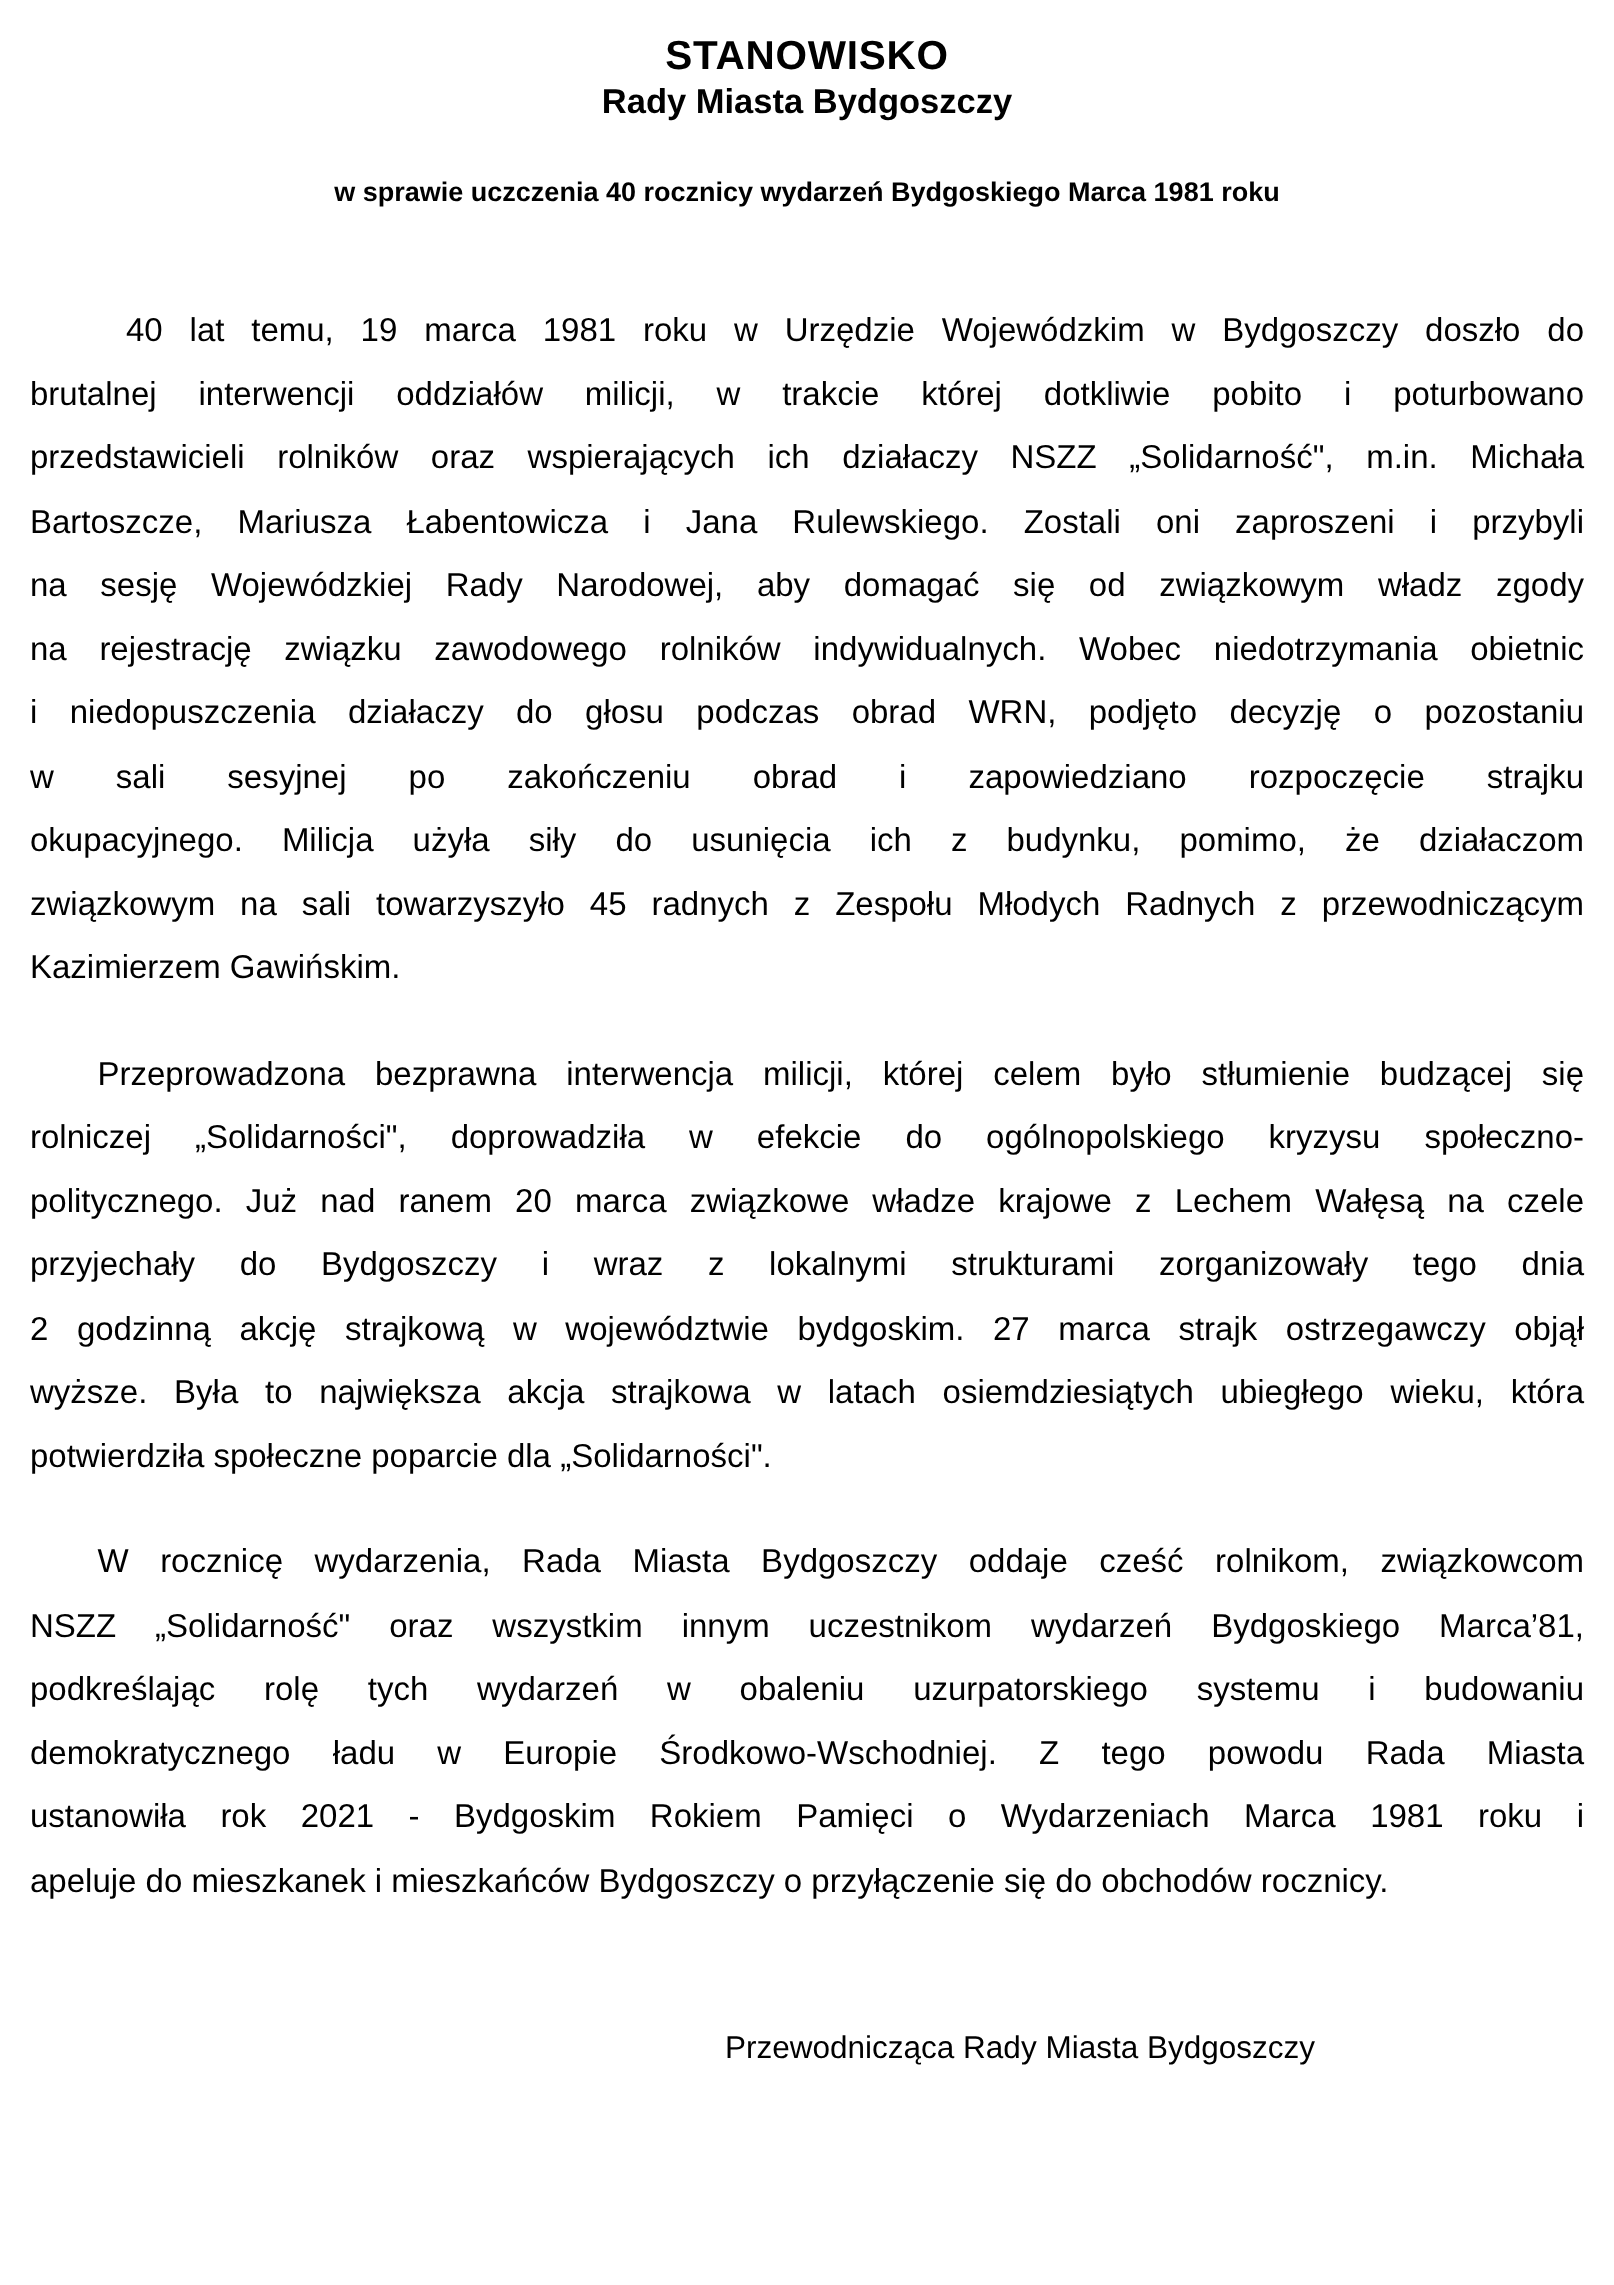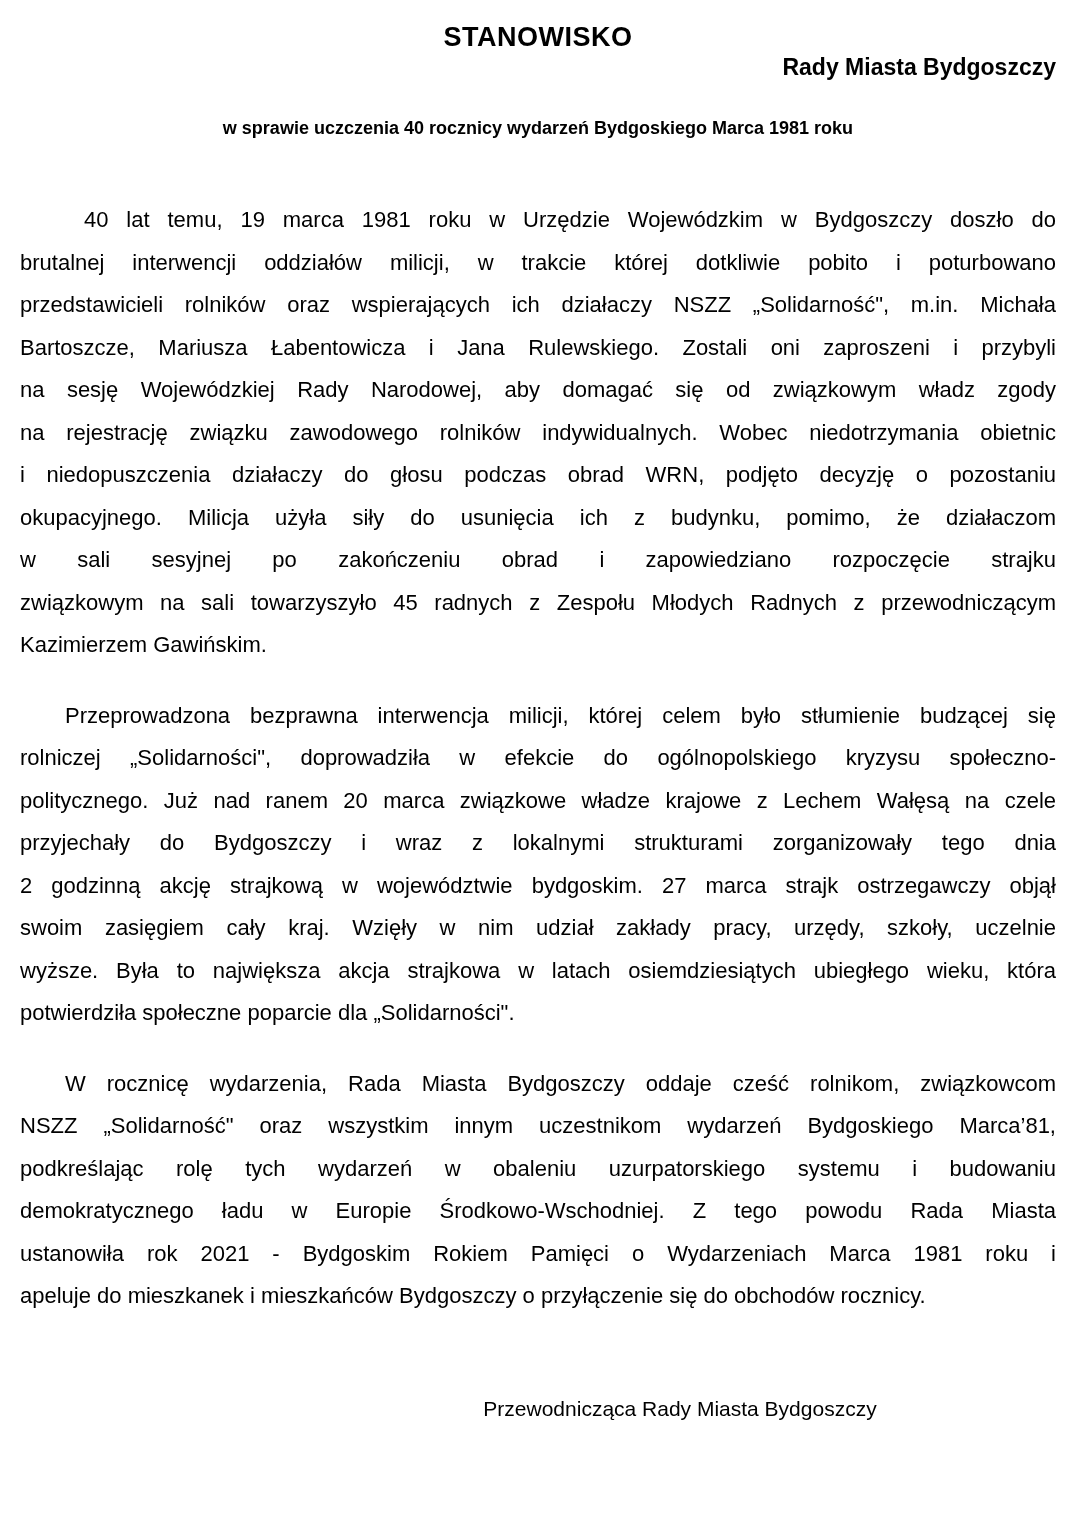--- a/index.html
+++ b/index.html
@@ -18,21 +18,21 @@
   .doc-title {
     margin: 0;
     text-align: center;
     font-size: 27px;
     font-weight: bold;
     line-height: 30px;
     letter-spacing: 0.5px;
   }
   .doc-org {
     margin: 0;
-    text-align: right;
+    text-align: center;
     font-size: 23px;
     font-weight: bold;
     line-height: 30px;
   }
   .doc-subject {
     margin: 31px 0 0 0;
     text-align: center;
     font-size: 18px;
     font-weight: bold;
     line-height: 30px;
@@ -76,33 +76,32 @@
   <div class="doc-body">
 
     <div class="para">
       <div class="line ind-lg">40 lat temu, 19 marca 1981 roku w Urzędzie Wojewódzkim w Bydgoszczy doszło do</div>
       <div class="line">brutalnej interwencji oddziałów milicji, w trakcie której dotkliwie pobito i poturbowano</div>
       <div class="line">przedstawicieli rolników oraz wspierających ich działaczy NSZZ „Solidarność", m.in. Michała</div>
       <div class="line">Bartoszcze, Mariusza Łabentowicza i Jana Rulewskiego. Zostali oni zaproszeni i przybyli</div>
       <div class="line">na sesję Wojewódzkiej Rady Narodowej, aby domagać się od związkowym władz zgody</div>
       <div class="line">na rejestrację związku zawodowego rolników indywidualnych. Wobec niedotrzymania obietnic</div>
       <div class="line">i niedopuszczenia działaczy do głosu podczas obrad WRN, podjęto decyzję o pozostaniu</div>
+      <div class="line">w sali sesyjnej po zakończeniu obrad i zapowiedziano rozpoczęcie strajku</div>
       <div class="line">okupacyjnego. Milicja użyła siły do usunięcia ich z budynku, pomimo, że działaczom</div>
-      <div class="line">w sali sesyjnej po zakończeniu obrad i zapowiedziano rozpoczęcie strajku</div>
       <div class="line">związkowym na sali towarzyszyło 45 radnych z Zespołu Młodych Radnych z przewodniczącym</div>
       <div class="line last">Kazimierzem Gawińskim.</div>
     </div>
 
     <div class="para">
       <div class="line ind-md">Przeprowadzona bezprawna interwencja milicji, której celem było stłumienie budzącej się</div>
       <div class="line">rolniczej „Solidarności", doprowadziła w efekcie do ogólnopolskiego kryzysu społeczno-</div>
       <div class="line">politycznego. Już nad ranem 20 marca związkowe władze krajowe z Lechem Wałęsą na czele</div>
       <div class="line">przyjechały do Bydgoszczy i wraz z lokalnymi strukturami zorganizowały tego dnia</div>
       <div class="line">2 godzinną akcję strajkową w województwie bydgoskim. 27 marca strajk ostrzegawczy objął</div>
-      <div class="line">swoim zasięgiem cały kraj. Wzięły w nim udział zakłady pracy, urzędy, szkoły, uczelnie</div>
       <div class="line">wyższe. Była to największa akcja strajkowa w latach osiemdziesiątych ubiegłego wieku, która</div>
       <div class="line last">potwierdziła społeczne poparcie dla „Solidarności".</div>
     </div>
 
     <div class="para">
       <div class="line ind-md">W rocznicę wydarzenia, Rada Miasta Bydgoszczy oddaje cześć rolnikom, związkowcom</div>
       <div class="line">NSZZ „Solidarność" oraz wszystkim innym uczestnikom wydarzeń Bydgoskiego Marca’81,</div>
       <div class="line">podkreślając rolę tych wydarzeń w obaleniu uzurpatorskiego systemu i budowaniu</div>
       <div class="line">demokratycznego ładu w Europie Środkowo-Wschodniej. Z tego powodu Rada Miasta</div>
       <div class="line">ustanowiła rok 2021 - Bydgoskim Rokiem Pamięci o Wydarzeniach Marca 1981 roku i</div>

